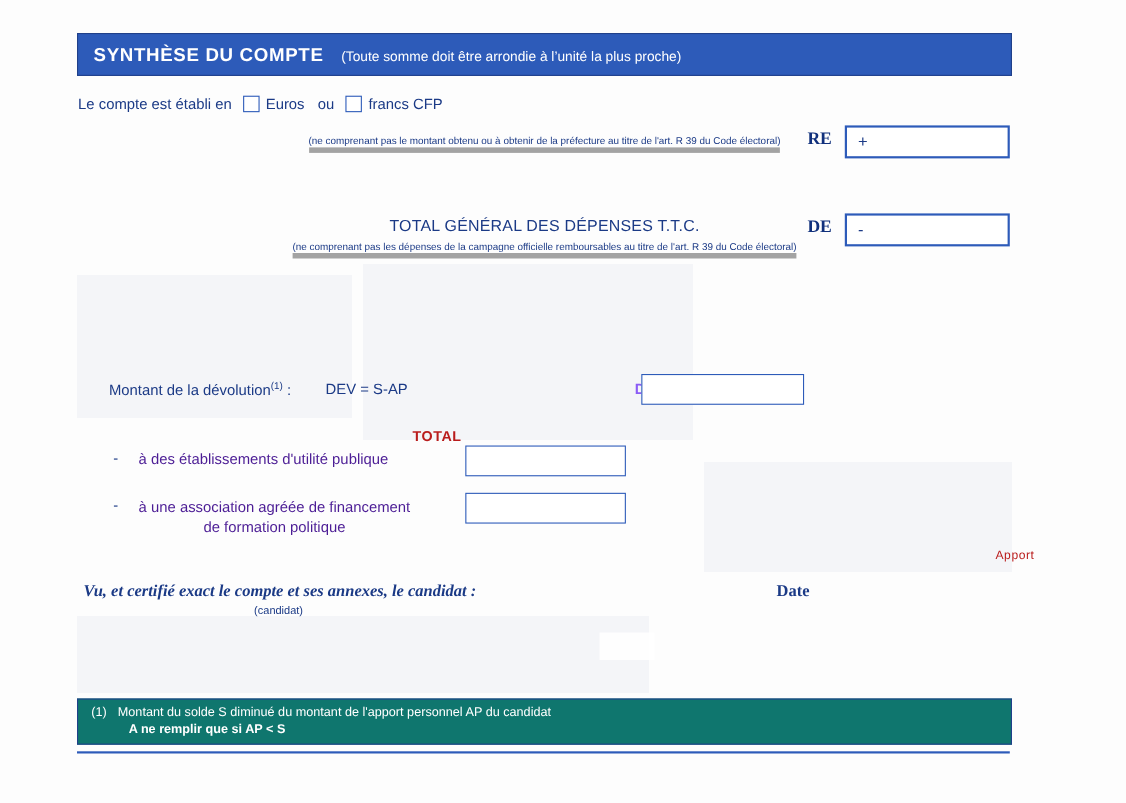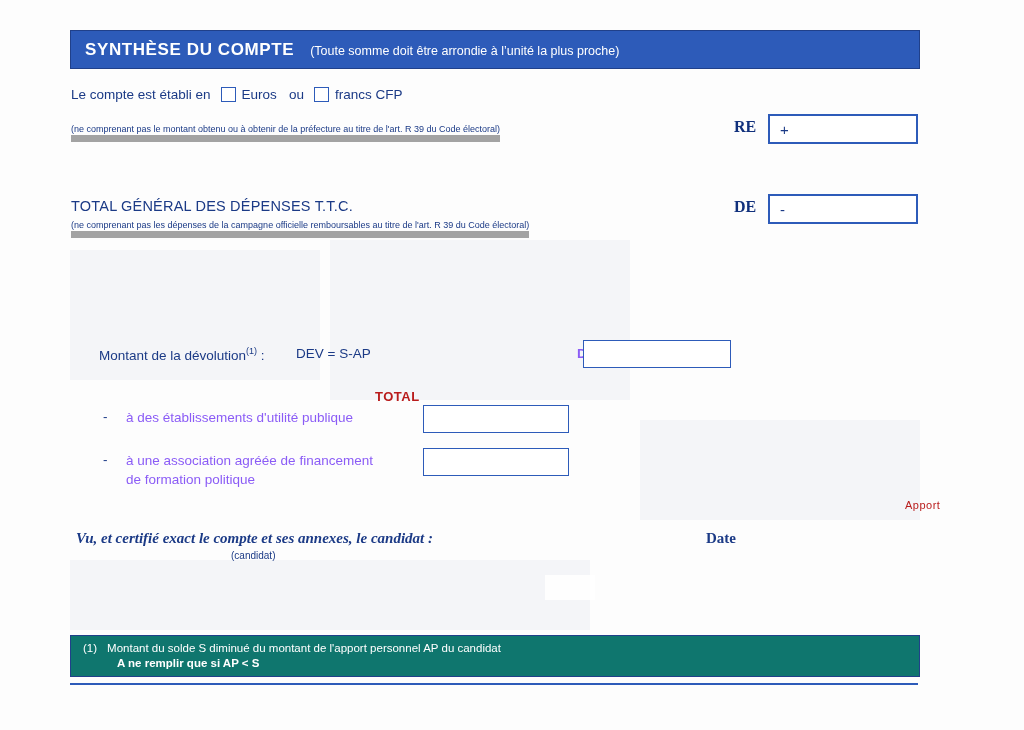--- a/index.html
+++ b/index.html
@@ -38,20 +38,21 @@
     white-space: nowrap;
     margin-top: 31px;
   }
 
   .sheet {
     position: absolute;
     left: 70px;
     top: 30px;
     width: 850px;
     height: 660px;
+    text-align: center;
   }
 
   
   .header-bar {
     position: absolute;
     left: 0;
     top: 0;
     width: 848px;
     height: 37px;
     background: #2d5bb9;
@@ -104,21 +105,21 @@
 
   .total-label {
     font-size: 14.5px;
     color: #1b3a86;
     letter-spacing: 0.2px;
   }
   .total-note {
     font-size: 9px;
     color: #1b3a86;
     margin-top: 2px;
-    border-bottom: 7px solid #a3a3a3;
+    border-bottom: 5px solid #a3a3a3;
     display: inline-block;
     padding-bottom: 1px;
   }
 
   .code-tag {
     position: absolute;
     font-size: 16px;
     font-weight: bold;
     color: #10307c;
     font-family: "Liberation Serif", serif;
@@ -230,21 +231,21 @@
     left: 32px;
     top: 4px;
     font-size: 13.5px;
     color: #1b3a86;
   }
   .dest-label {
     position: absolute;
     left: 55px;
     top: 3px;
     font-size: 13.5px;
-    color: #8b5cf6;
+    color: #4c1d95;
     line-height: 19px;
   }
   .box-dest {
     left: 352px;
     top: 0px;
     width: 146px;
     height: 28px;
     border: 1.6px solid #2d5bb9;
   }
 

